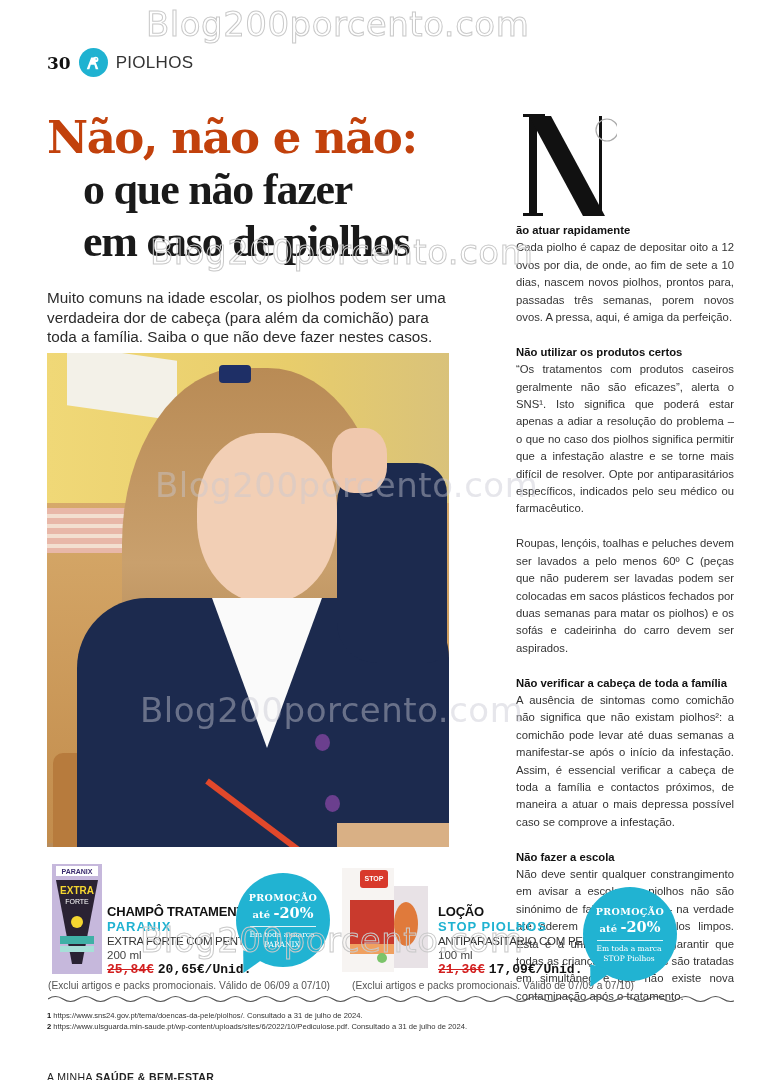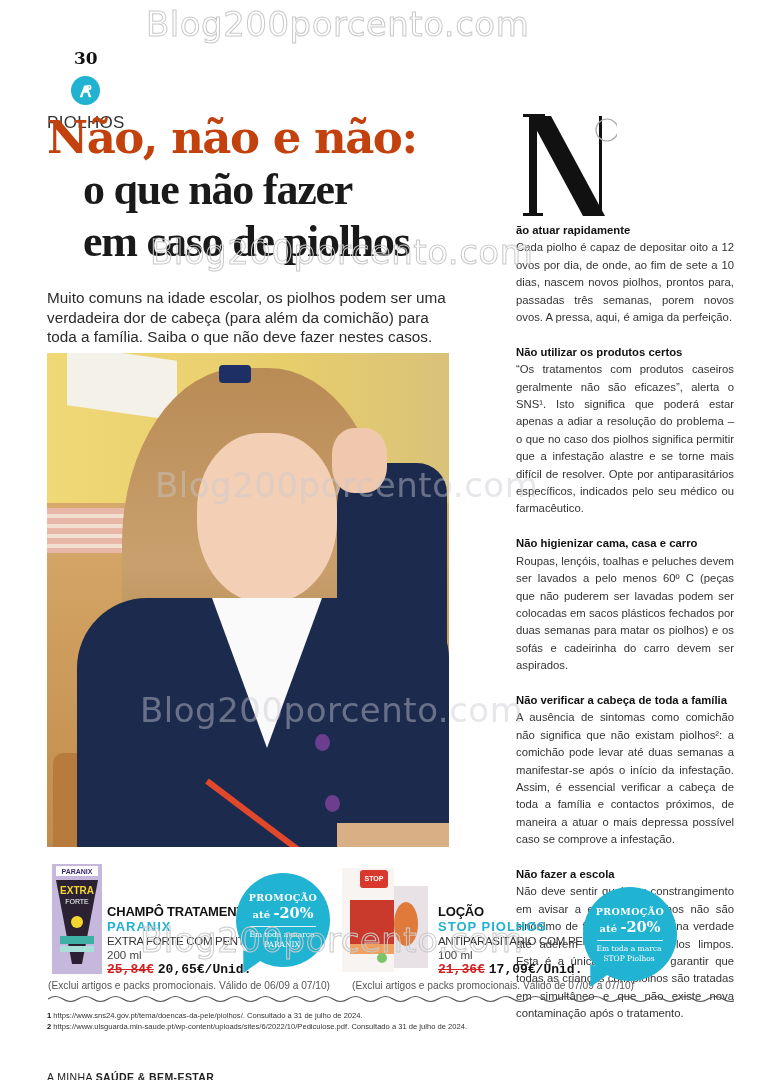--- a/index.html
+++ b/index.html
@@ -6,21 +6,21 @@
     html, body { width: 783px; height: 1080px; background: #fff; overflow: hidden; }
     body { position: relative; font-family: "Liberation Sans", sans-serif; color: #222; }
 
     .watermark {
       position: absolute; font-family: "DejaVu Sans", sans-serif; font-size: 34px;
       color: transparent; -webkit-text-stroke: 1px #c9c9c9; letter-spacing: 0.5px;
       pointer-events: none; white-space: nowrap; z-index: 20;
     }
     .watermark.on-photo { -webkit-text-stroke: 0; color: rgba(200,200,210,0.45); }
 
-    .header { position: absolute; left: 47px; top: 48px; display: flex; align-items: center; gap: 8px; flex-direction: column; }
+    .header { position: absolute; left: 47px; top: 48px; display: flex; align-items: center; gap: 8px; }
     .page-num { font-family: "DejaVu Serif", serif; font-weight: bold; font-size: 17px; color: #111; }
     .logo { width: 29px; height: 29px; border-radius: 50%; background: #1fb2d1; display: flex; align-items: center; justify-content: center; }
     .section { font-size: 17px; color: #333; letter-spacing: 0.3px; }
 
     .headline { position: absolute; left: 47px; top: 112px; width: 440px; font-family: "DejaVu Serif", serif; line-height: 52px; }
     .headline .l1 { color: #c2410c; font-weight: bold; font-size: 45px; letter-spacing: -1.5px; display: block; }
     .headline .l2, .headline .l3 { color: #1a1a1a; font-size: 44px; display: block; letter-spacing: -1.2px; font-family: "Liberation Serif", serif; margin-left: 36px; }
 
     .lead { position: absolute; left: 47px; top: 288px; width: 410px; font-size: 15.3px; line-height: 19.5px; color: #2b2b2b; }
 
@@ -133,21 +133,20 @@
 <div class="article">
   <div class="block">
     <span class="h">ão atuar rapidamente</span>
     <p>Cada piolho é capaz de depositar oito a 12 ovos por dia, de onde, ao fim de sete a 10 dias, nascem novos piolhos, prontos para, passadas três semanas, porem novos ovos. A pressa, aqui, é amiga da perfeição.</p>
   </div>
   <div class="block">
     <span class="h">Não utilizar os produtos certos</span>
     <p>“Os tratamentos com produtos caseiros geralmente não são eficazes”, alerta o SNS¹. Isto significa que poderá estar apenas a adiar a resolução do problema – o que no caso dos piolhos significa permitir que a infestação alastre e se torne mais difícil de resolver. Opte por antiparasitários específicos, indicados pelo seu médico ou farmacêutico.</p>
   </div>
   <div class="block">
-    <span class="h">Não higienizar cama, casa e carro</span>
     <p>Roupas, lençóis, toalhas e peluches devem ser lavados a pelo menos 60º C (peças que não puderem ser lavadas podem ser colocadas em sacos plásticos fechados por duas semanas para matar os piolhos) e os sofás e cadeirinha do carro devem ser aspirados.</p>
   </div>
   <div class="block">
     <span class="h">Não verificar a cabeça de toda a família</span>
     <p>A ausência de sintomas como comichão não significa que não existam piolhos²: a comichão pode levar até duas semanas a manifestar-se após o início da infestação. Assim, é essencial verificar a cabeça de toda a família e contactos próximos, de maneira a atuar o mais depressa possível caso se comprove a infestação.</p>
   </div>
   <div class="block">
     <span class="h">Não fazer a escola</span>
     <p>Não deve sentir qualquer constrangimento em avisar a escola: os piolhos não são sinónimo de falta de higiene – na verdade até aderem melhor em cabelos limpos. Esta é a única maneira de garantir que todas as crianças com piolhos são tratadas em simultâneo e que não existe nova contaminação após o tratamento.</p>
   </div>

